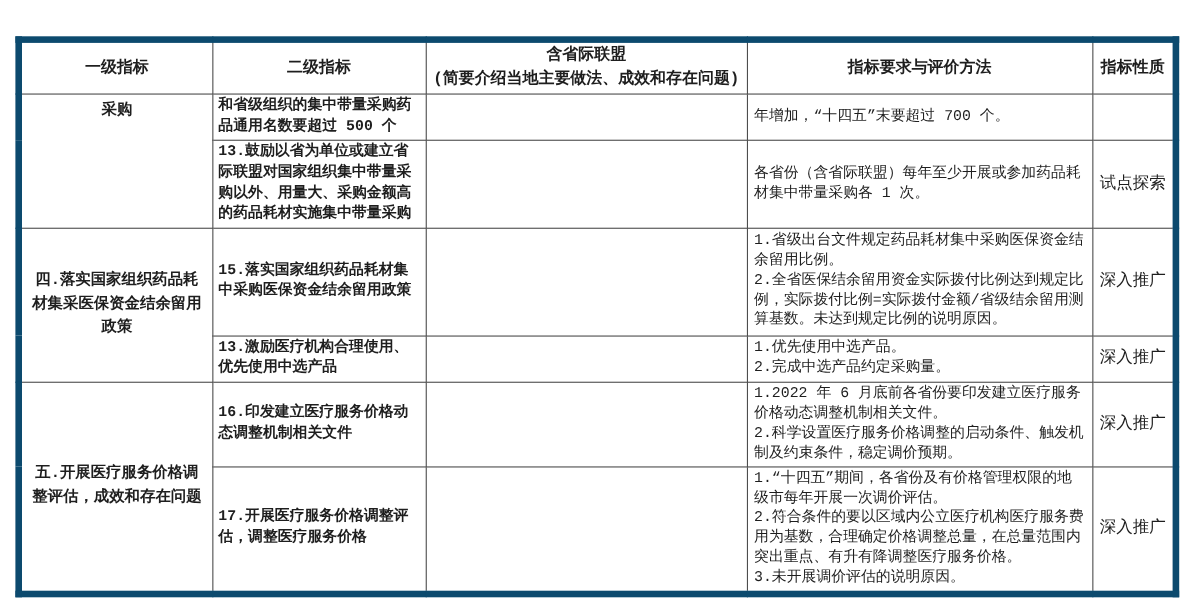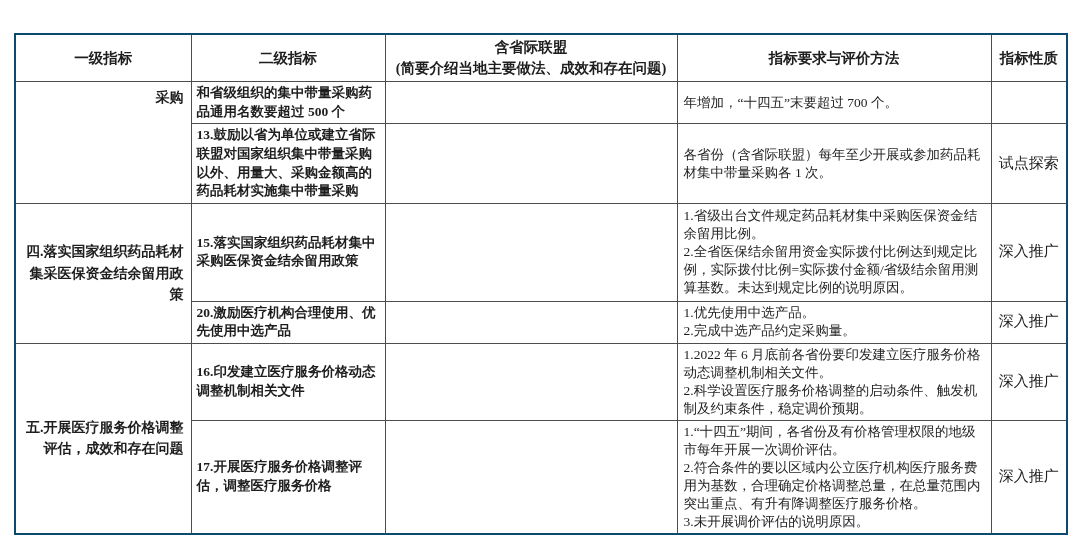--- a/index.html
+++ b/index.html
@@ -15,21 +15,22 @@
   .page {
     position: absolute;
     top: 33px;
     left: 14px;
     width: 1052px;
   }
   table.indicator-table {
     border-collapse: collapse;
     table-layout: fixed;
     width: 1052px;
-    border: 2px solid #0c4a6e;
+    border: 6px solid #0c4a6e;
+    font-family: Liberation Mono, monospace;
   }
   .w1 { width: 176px; }
   .w2 { width: 194px; }
   .w3 { width: 292px; }
   .w4 { width: 314px; }
   .w5 { width: 76px; }
   th, td {
     border: 1px solid #4d4d4d;
     box-sizing: border-box;
   }
@@ -46,21 +47,21 @@
     font-size: 13.5px;
     line-height: 1.33;
     vertical-align: middle;
     padding: 2px 6px;
   }
   td.c1 {
     font-weight: bold;
     font-size: 14px;
     line-height: 1.55;
     padding: 2px 7px;
-    text-align: right;
+    text-align: center;
   }
   td.c1.vtop { vertical-align: top; padding-top: 5px; }
   td.c2 {
     font-weight: bold;
     font-size: 13.5px;
     line-height: 1.38;
     padding: 2px 5px;
     margin-top: 46px;
   }
   td.c4 {
@@ -118,21 +119,21 @@
       </tr>
       <tr class="r3">
         <td class="c1" rowspan="2">四.落实国家组织药品耗材集采医保资金结余留用政策</td>
         <td class="c2">15.落实国家组织药品耗材集中采购医保资金结余留用政策</td>
         <td class="c3"></td>
         <td class="c4">1.省级出台文件规定药品耗材集中采购医保资金结余留用比例。
 2.全省医保结余留用资金实际拨付比例达到规定比例，实际拨付比例=实际拨付金额/省级结余留用测算基数。未达到规定比例的说明原因。</td>
         <td class="c5">深入推广</td>
       </tr>
       <tr class="r4">
-        <td class="c2">20.激励医疗机构合理使用、优先使用中选产品</td>
+        <td class="c2">13.激励医疗机构合理使用、优先使用中选产品</td>
         <td class="c3"></td>
         <td class="c4">1.优先使用中选产品。
 2.完成中选产品约定采购量。</td>
         <td class="c5">深入推广</td>
       </tr>
       <tr class="r5">
         <td class="c1" rowspan="2">五.开展医疗服务价格调整评估，成效和存在问题</td>
         <td class="c2">16.印发建立医疗服务价格动态调整机制相关文件</td>
         <td class="c3"></td>
         <td class="c4">1.2022 年 6 月底前各省份要印发建立医疗服务价格动态调整机制相关文件。

